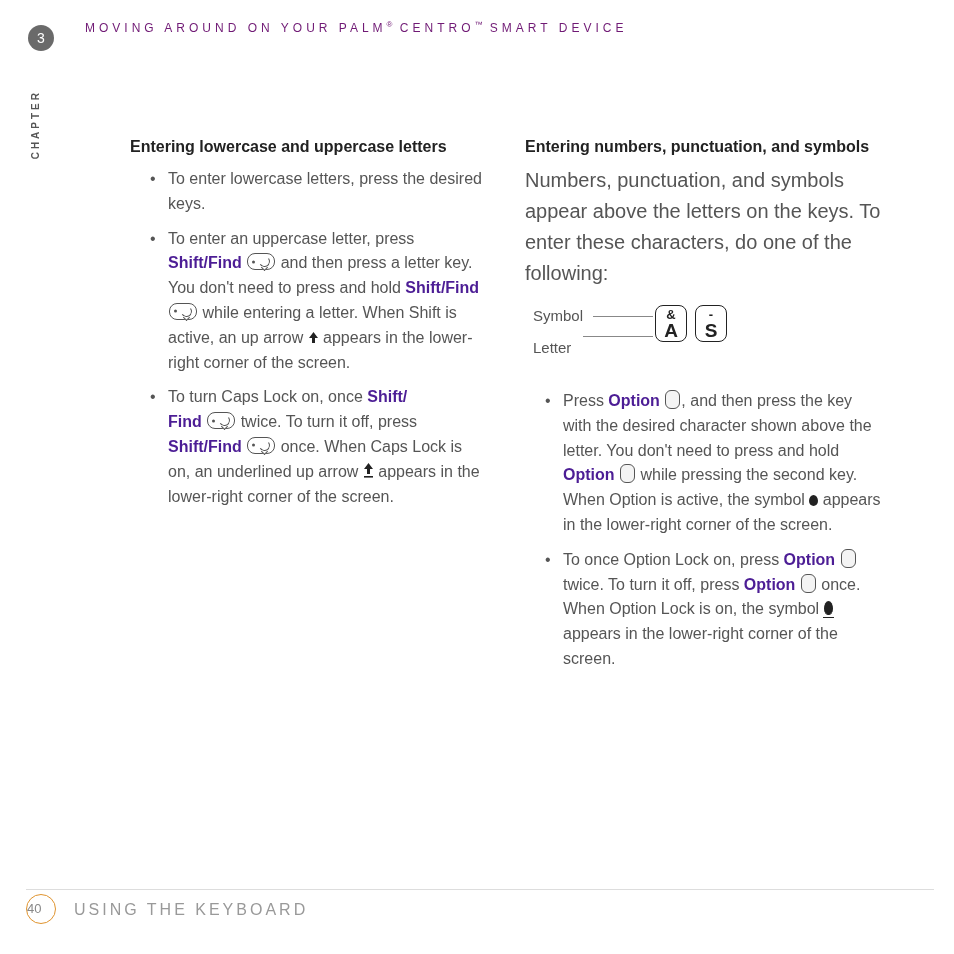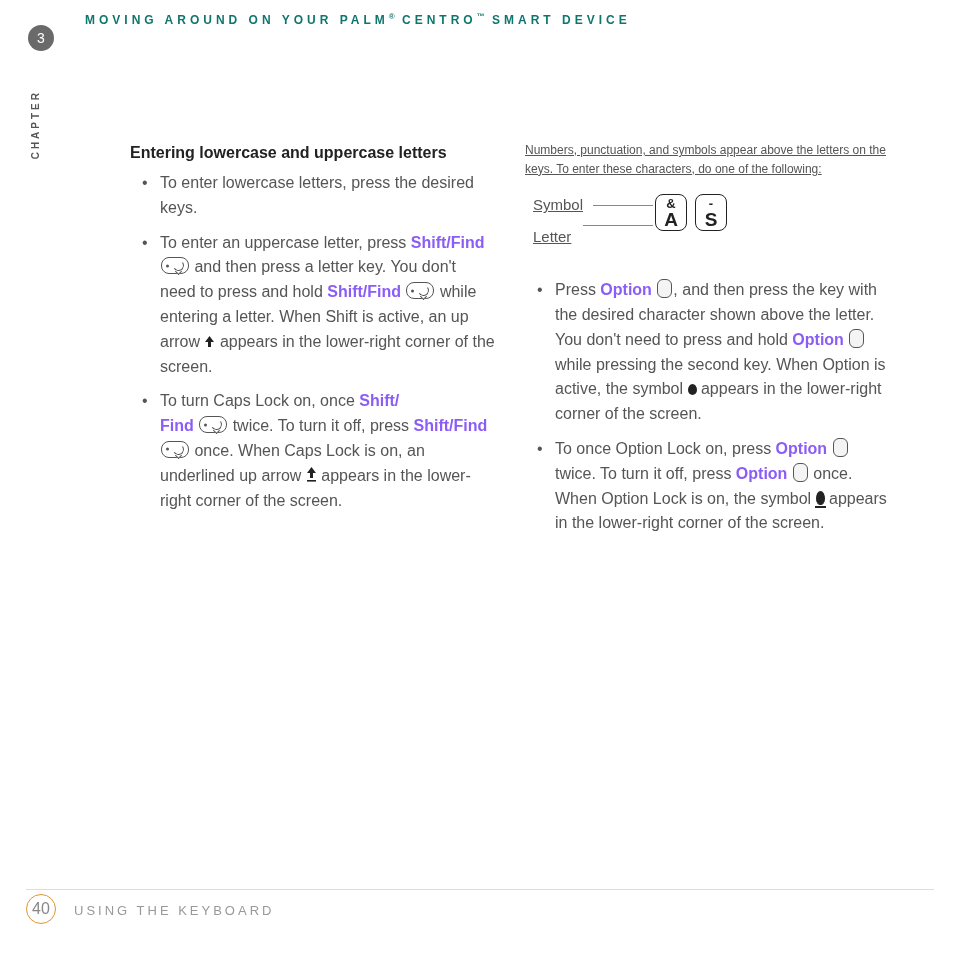--- a/index.html
+++ b/index.html
@@ -23,74 +23,74 @@
     border-radius: 50%;
     background: #6a6a6a;
     color: #fff;
     font-size: 14px;
     line-height: 26px;
     text-align: center;
     font-weight: 400;
   }
   .running-header {
     position: absolute;
-    top: 12px;
+    top: 20px;
     left: 85px;
     font-size: 12px;
     letter-spacing: 4px;
-    color: #0f766e;
-    font-weight: 700;
+    color: #701a75;
+    font-weight: 400;
   }
   .running-header sup { font-size: 8px; letter-spacing: 0; }
   .chapter-label {
     position: absolute;
     top: 90px;
     left: 30px;
     writing-mode: vertical-rl;
     transform: rotate(180deg);
     font-size: 10px;
     letter-spacing: 3px;
     color: #555;
     font-weight: 600;
   }
   .content {
     position: absolute;
-    top: 141px;
+    top: 135px;
     left: 130px;
     width: 760px;
     display: flex;
     gap: 30px;
   }
   .col { width: 365px; }
   h4 {
     font-size: 16px;
     color: #222;
     font-weight: 700;
     letter-spacing: 0;
     margin: 0 0 6px 0;
     line-height: 1.5;
   }
-  p.intro { font-size: 12px; line-height: 1.55; color: #555; margin: 0 0 14px 0; text-decoration: underline; }
-  ul { list-style: none; padding: 0; margin: 0; }
+  p.intro { font-size: 20px; line-height: 1.55; color: #555; margin: 0 0 14px 0; }
+  ul { list-style: none; padding: 0; margin: 8px; }
   li {
     font-size: 16px;
     line-height: 1.55;
     color: #555;
     padding-left: 30px;
     position: relative;
     margin-bottom: 10px;
   }
   li::before {
     content: "•";
     position: absolute;
     left: 12px;
     top: 0;
     color: #555;
   }
-  b { font-weight: 700; color: #8b5cf6; }
+  b { font-weight: 700; color: #4c1d95; }
   .key-shift {
     display: inline-block;
     width: 26px;
     height: 15px;
     border: 1.2px solid #555;
     border-radius: 8px;
     vertical-align: -2px;
     position: relative;
     margin: 0 1px;
   }
@@ -153,21 +153,21 @@
     vertical-align: -1px;
   }
   .dot-sym.underlined { border-bottom: 1.5px solid #222; padding-bottom: 2px; border-radius: 50% 50% 50% 50% / 55% 55% 45% 45%; box-shadow: 0 2px 0 -0.5px #222;}
   .dot-sym.underlined { box-shadow: none; position: relative;}
   .dot-sym.underlined::after{ content:""; position:absolute; left:-1px; right:-1px; bottom:-4px; height:1.5px; background:#222;}
   .diagram {
     position: relative;
     height: 60px;
     margin: 4px 0 26px 8px;
   }
-  .dlabel { position: absolute; font-size: 15px; color: #555; text-decoration: underline; }
+  .dlabel { position: absolute; font-size: 15px; color: #555; }
   .dline { position: absolute; height: 1px; background: #888; }
   .keycap {
     position: absolute;
     width: 30px;
     height: 35px;
     border: 1.8px solid #222;
     border-radius: 8px;
     background: #fff;
   }
   .keycap .sym { position:absolute; top:1px; left:0; right:0; text-align:center; font-size:13px; font-weight:700; color:#222;}
@@ -181,28 +181,28 @@
     padding-top: 6px;
     display: flex;
     align-items: center;
   }
   .page-badge {
     width: 28px;
     height: 28px;
     border: 1.3px solid #e0942f;
     border-radius: 50%;
     color: #888;
-    font-size: 16px;
-    text-align: center;
+    font-size: 13px;
+    text-align: left;
     line-height: 28px;
     margin-right: 18px;
     margin-top: -2px;
   }
   .footer-text {
-    font-size: 13px;
+    font-size: 16px;
     letter-spacing: 3px;
     color: #999;
   }
 </style>
 </head>
 <body>
 
 <div class="chapter-badge">3</div>
 <div class="running-header">
   <span>MOVING AROUND ON YOUR PALM</span><sup>®</sup><span> CENTRO</span><sup>™</sup><span> SMART DEVICE</span>
@@ -223,20 +223,21 @@
       <li>
         <span>To turn Caps Lock on, once </span><b>Shift/<br>Find</b> <span class="key-shift"><span class="shift-handle"></span></span><span> twice. To turn it off, press </span><b>Shift/Find</b> <span class="key-shift"><span class="shift-handle"></span></span><span> once. When Caps Lock is on, an underlined up arrow </span><span class="uparrow"><svg width="11" height="15">
               <path d="M5.5 0 L10 6 L7 6 L7 11 L4 11 L4 6 L1 6 Z" fill="#222"></path>
               <rect x="1" y="13" width="9" height="1.6" fill="#222"></rect>
             </svg></span><span> appears in the lower-right corner of the screen.</span>
       </li>
     </ul>
   </div>
 
   <div class="col">
+    <h4>Entering numbers, punctuation, and symbols</h4>
     <p class="intro">Numbers, punctuation, and symbols appear above the letters on the keys. To enter these characters, do one of the following:</p>
 
     <div class="diagram">
       <span class="dlabel" style="top:4px; left:0;">Symbol</span>
       <span class="dlabel" style="top:24px; left:0;margin-top:12px;">Letter</span>
       <span class="dline" style="top:13px; left:60px; width:60px;"></span>
       <span class="dline" style="top:33px; left:50px; width:70px;"></span>
       <div class="keycap" style="left:122px; top:2px;">
         <span class="sym">&amp;</span>
         <span class="ltr">A</span>

